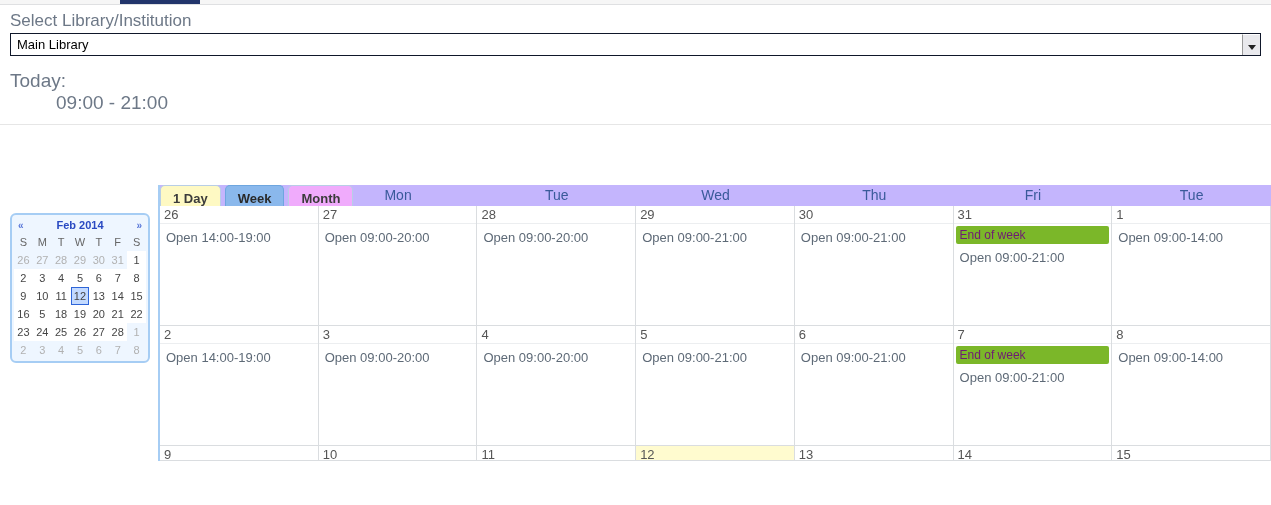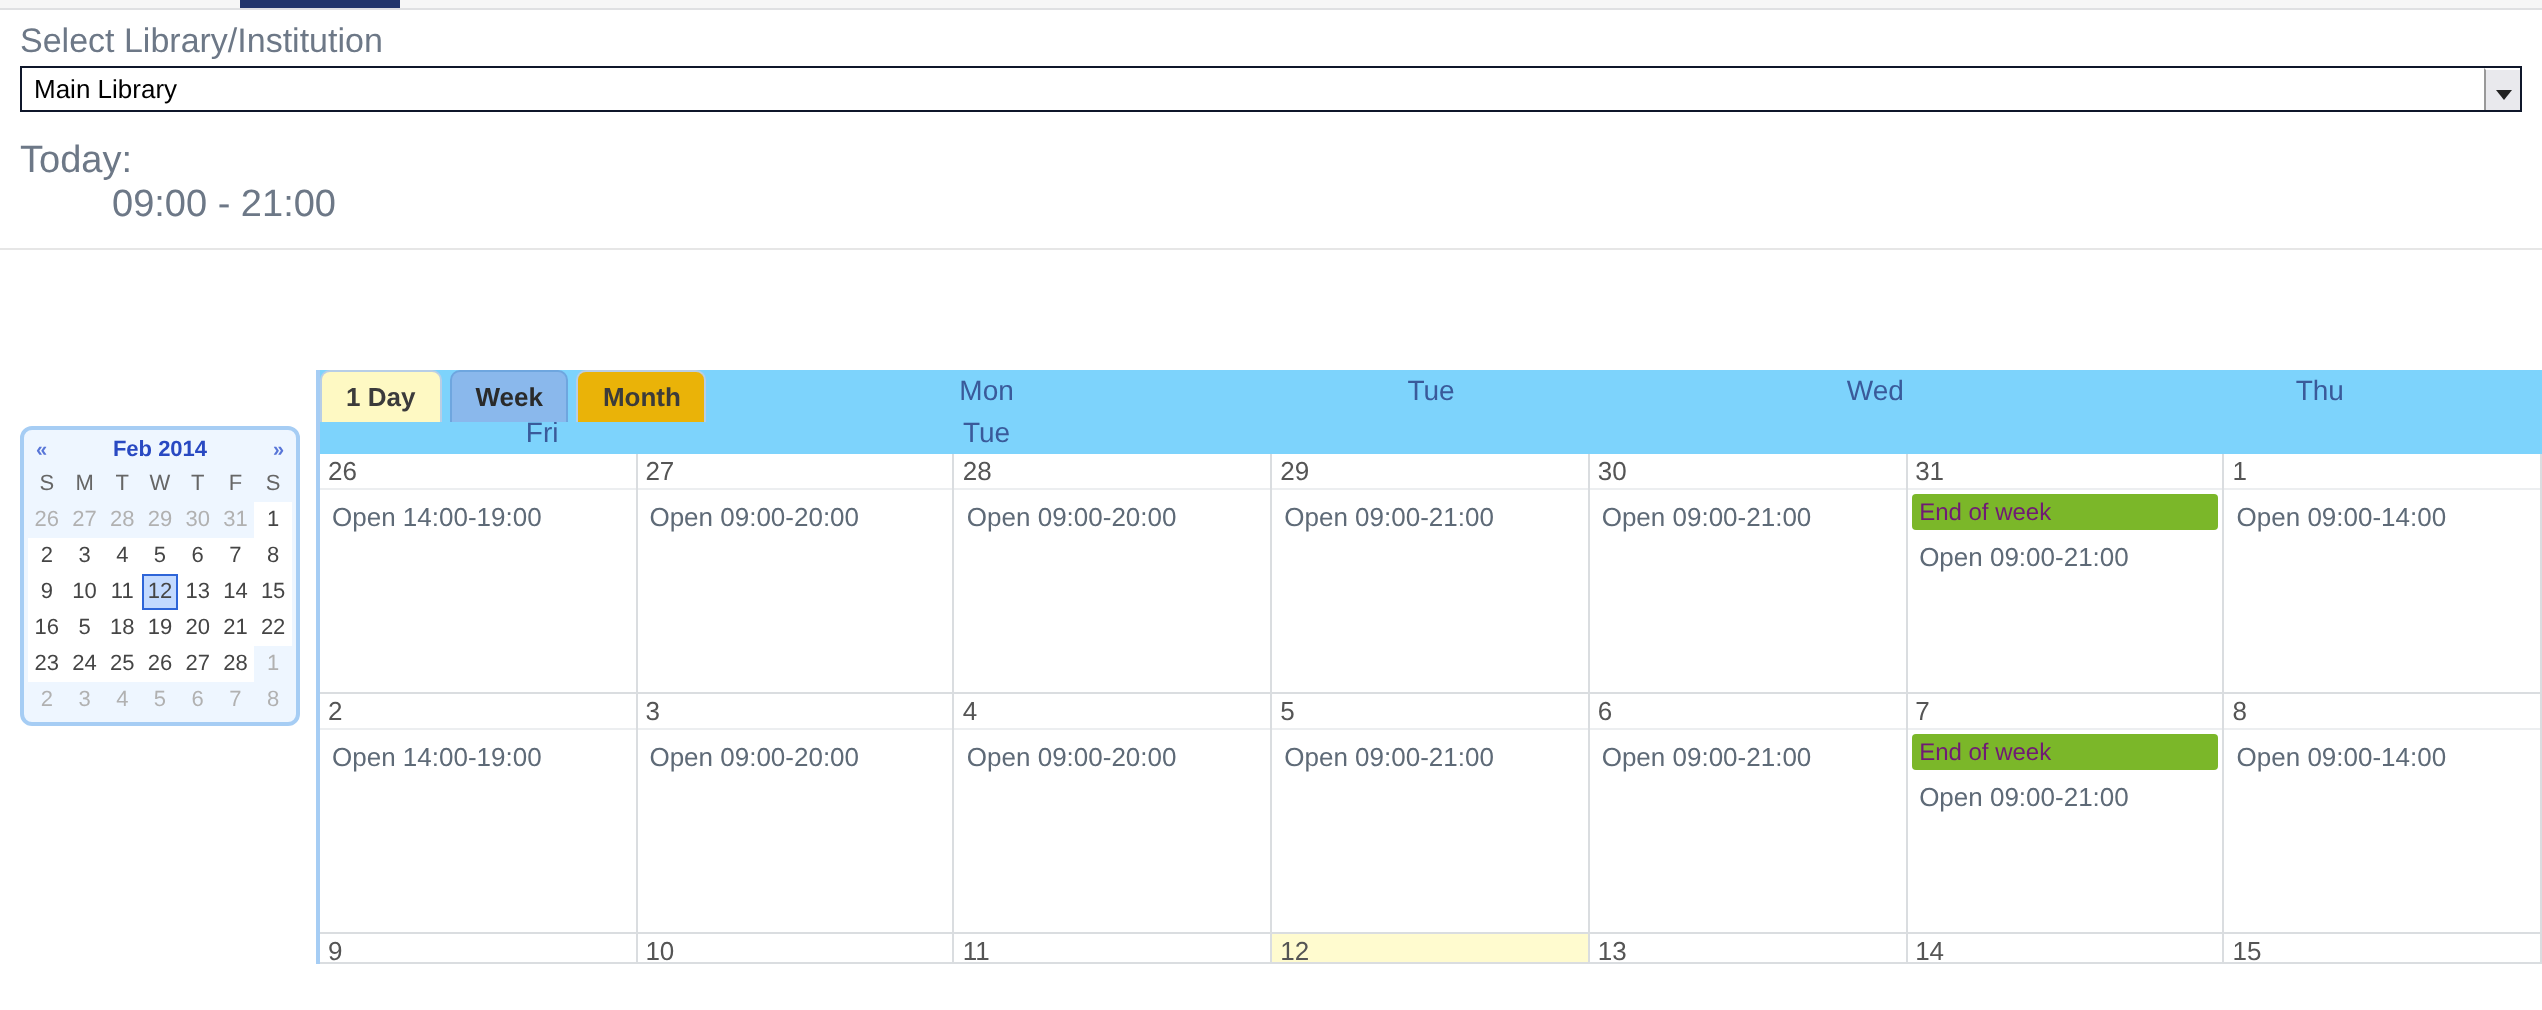--- a/index.html
+++ b/index.html
@@ -89,21 +89,21 @@
     font-weight: bold;
     color: #3b3b3b;
     background: #fef9c3;
     cursor: pointer;
   }
   .vtab.active {
     background: #8ab8ec;
     border-color: #6ea6df;
     color: #2a2a2a;
   }
-  .vtab.shade { background:#eab308; }
+  .vtab.shade { background:#f0abfc; }
 
   
   .mini-cal {
     position: absolute;
     left: 10px;
     top: 28px;
     width: 140px;
     border: 2px solid #a6cdf4;
     border-radius: 6px;
     background: #eef6ff;
@@ -139,22 +139,22 @@
 
   
   .main-grid {
     margin-left: 148px;
     margin-top: 26px;
     border-left: 2px solid #a6cdf4;
     border-top: none;
   }
   .day-hdrs {
     display: grid;
-    grid-template-columns: repeat(5, 1fr);
-    background: #7dd3fc;
+    grid-template-columns: repeat(7, 1fr);
+    background: #c4b5fd;
     color: #3a5a9a;
     font-size: 14px;
   }
   .day-hdrs div {
     text-align: center;
     padding: 2px 0 3px;
   }
 
   .weeks { }
   .week-row {

